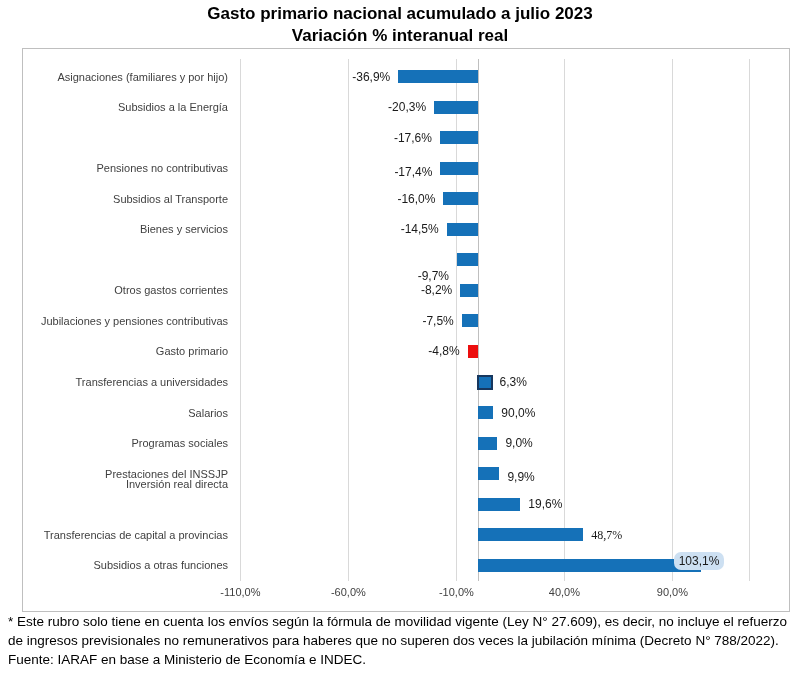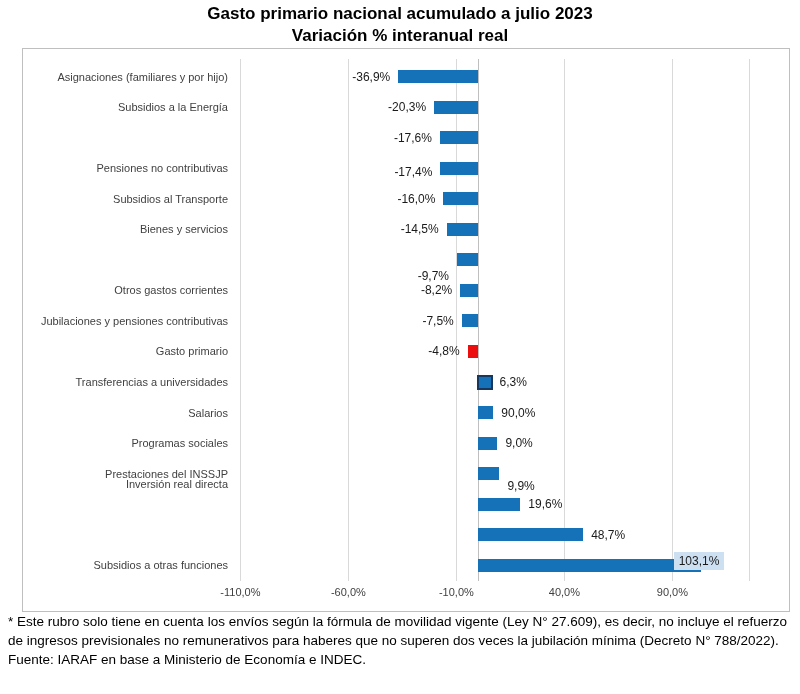--- a/index.html
+++ b/index.html
@@ -9,21 +9,21 @@
   #title2{top:26px;}
   #chart-box{position:absolute;left:22px;top:48px;width:766px;height:562px;border:1px solid #bfbfbf;background:#fff;}
   .gridline{position:absolute;width:1px;background:#d9d9d9;}
   .zero-line{position:absolute;width:1px;background:#bfbfbf;}
   .plot-border-right{position:absolute;width:1px;background:#d9d9d9;}
   .cat-label{position:absolute;left:0;width:205px;text-align:right;font-size:11px;line-height:14px;color:#3f3f3f;white-space:nowrap;}
   .bar{position:absolute;height:13px;}
   .bar.selected{outline:2px solid #17375e;outline-offset:-1px;}
   .val-label{position:absolute;font-size:12px;line-height:16px;color:#1a1a1a;white-space:nowrap;}
   .val-label.neg{text-align:right;}
-  .val-label.hl{background:#cde0f2;padding:1px 5px 1px 5px;z-index:3;}
+  .val-label.hl{background:#cde0f2;padding:1px 5px 1px 5px;z-index:3;border-radius:7px;}
   .tick-label{position:absolute;width:90px;text-align:center;font-size:11px;color:#3f3f3f;}
   #footnote{position:absolute;left:8px;top:612px;width:786px;font-size:13.5px;line-height:1.42;color:#000;}
 </style>
 </head>
 <body>
 
 <div class="title-line" id="title1">Gasto primario nacional acumulado a julio 2023</div>
 <div class="title-line" id="title2">Variación % interanual real</div>
 
 <div id="chart-box">
@@ -71,26 +71,27 @@
     <div class="bar selected" style="left: 455px; top: 326.5px; width: 13.608px; background: rgb(21, 113, 184);"></div>
     <div class="val-label" style="left: 476.608px; top: 325px;">6,3%</div>
     <div class="cat-label" style="top: 356.55px;">Salarios</div>
     <div class="bar" style="left: 455px; top: 357.05px; width: 15.336px; background: rgb(21, 113, 184);"></div>
     <div class="val-label" style="left: 478.336px; top: 355.55px;">90,0%</div>
     <div class="cat-label" style="top: 387.1px;">Programas sociales</div>
     <div class="bar" style="left: 455px; top: 387.6px; width: 19.44px; background: rgb(21, 113, 184);"></div>
     <div class="val-label" style="left: 482.44px; top: 386.1px;">9,0%</div>
     <div class="cat-label" style="top: 417.65px;">Prestaciones del INSSJP</div>
     <div class="bar" style="left: 455px; top: 418.15px; width: 21.384px; background: rgb(21, 113, 184);"></div>
-    <div class="val-label" style="left: 484.384px; top: 429px;">9,9%</div>
+    <div class="val-label" style="left: 484.384px; top: 420px;">9,9%</div>
     <div class="cat-label" style="top: 428px;">Inversión real directa</div>
     <div class="bar" style="left: 455px; top: 448.7px; width: 42.336px; background: rgb(21, 113, 184);"></div>
     <div class="val-label" style="left: 505.336px; top: 447.2px;">19,6%</div>
+    <div class="cat-label" style="top: 478.75px;">Transferencias de capital a provincias</div>
     <div class="bar" style="left: 455px; top: 479.25px; width: 105.192px; background: rgb(21, 113, 184);"></div>
-    <div class="val-label" style="left: 568.192px; top: 477.75px;">48,7%</div>
+    <div class="val-label" style="left: 568.192px; top: 477.75px; font-family: Liberation Serif, serif;">48,7%</div>
     <div class="cat-label" style="top: 509.3px;">Subsidios a otras funciones</div>
     <div class="bar" style="left: 455px; top: 509.8px; width: 222.696px; background: rgb(21, 113, 184);"></div>
     <div class="val-label hl" style="left: 650.696px; top: 502.8px; background: rgb(205, 224, 242);">103,1%</div>
   </div>
 
 <div id="footnote">
   <div>* Este rubro solo tiene en cuenta los envíos según la fórmula de movilidad vigente (Ley N° 27.609), es decir, no incluye el refuerzo de ingresos previsionales no remunerativos para haberes que no superen dos veces la jubilación mínima (Decreto N° 788/2022).</div>
   <div>Fuente: IARAF en base a Ministerio de Economía e INDEC.</div>
 </div>
 

